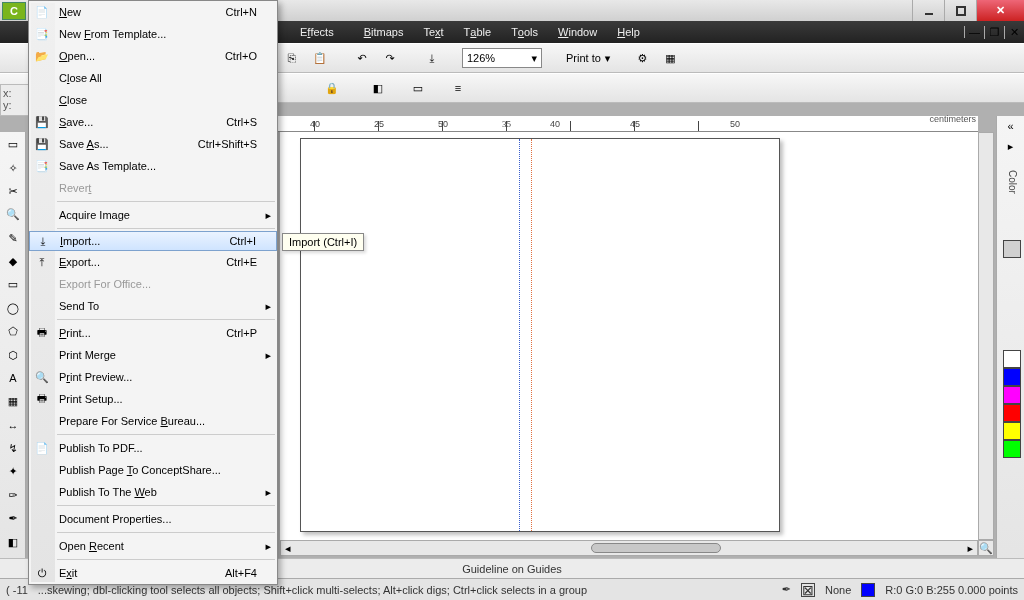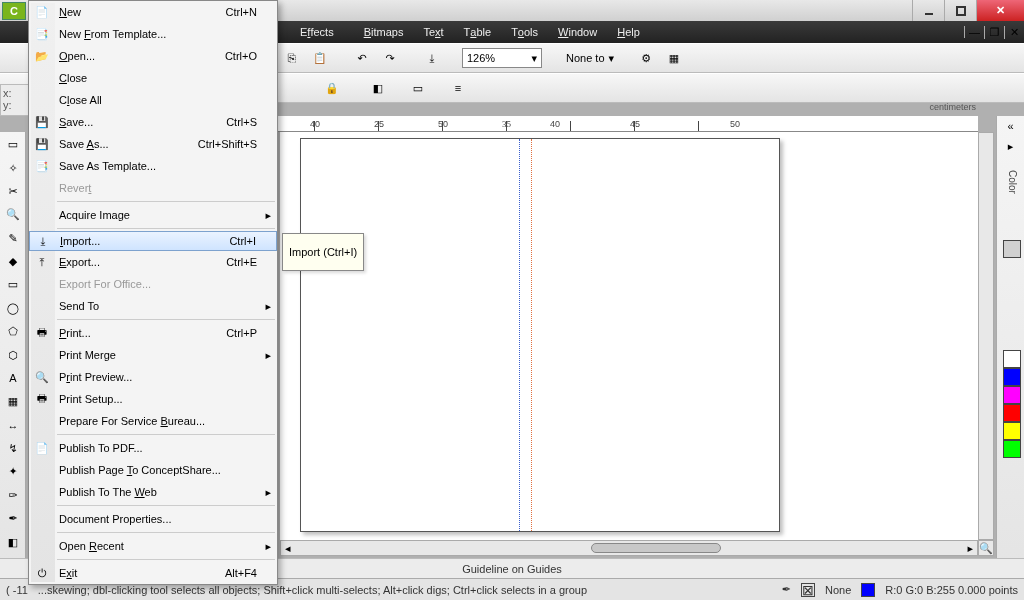--- a/index.html
+++ b/index.html
@@ -8,21 +8,21 @@
 .win-btn { width: 32px; display:flex; align-items:center; justify-content:center; border-left:1px solid #aaa; }
 .win-close { width: 48px; background: linear-gradient(#e67,#c22); color:#fff; }
 .menubar { height: 22px; background: linear-gradient(#3a3a3a,#222); display: flex; align-items: center; padding-left: 280px; }
 .menubar span { color:#eee; padding: 0 10px; height:100%; display:flex; align-items:center; }
 .toolbar1, .toolbar2 { height: 30px; background: linear-gradient(#f7f7f7,#e4e4e4); border-top:1px solid #fff; border-bottom:1px solid #bbb; display:flex; align-items:center; padding-left: 280px; gap:4px; }
 .tool-icon { width:24px; height:24px; display:inline-flex; align-items:center; justify-content:center; border:1px solid transparent; border-radius:3px; }
 .zoom-box { width:80px; height:20px; border:1px solid #888; background:#fff; display:flex; align-items:center; padding:0 4px; }
 .ruler-h { position:absolute; left:38px; right:46px; top:116px; height:16px; background:#fff; border-bottom:1px solid #888; font-size:9px; display:flex; align-items:flex-end; }
 .ruler-h .tick { position:absolute; bottom:0; border-left:1px solid #444; height:10px; }
 .ruler-h .lbl { position:absolute; bottom:2px; font-size:9px; color:#444; }
-.ruler-units { position:absolute; right:2px; bottom:19px; font-size:9px; color:#555; }
+.ruler-units { position:absolute; right:2px; bottom:7px; font-size:9px; color:#555; }
 .left-tools { position:absolute; left:0; top:132px; width:26px; bottom:22px; background:linear-gradient(#f5f5f5,#e4e4e4); border-right:1px solid #aaa; display:flex; flex-direction:column; gap:2px; padding:2px; }
 .left-tools div { width:22px; height:22px; display:flex; align-items:center; justify-content:center; }
 .icon-col { position:absolute; left:30px; top:2px; width:22px; }
 .canvas-area { position:absolute; left:280px; right:46px; top:132px; bottom:60px; background:#fff; overflow:hidden; }
 .page-rect { position:absolute; left:20px; top:6px; width:480px; height:394px; border:1px solid #555; box-shadow:3px 3px 4px rgba(0,0,0,.25); background:#fff; }
 .guide-v1 { position:absolute; left:218px; top:0; bottom:0; border-left:1px dotted #3a5fcd; }
 .guide-v2 { position:absolute; left:230px; top:0; bottom:0; border-left:1px dotted #e07040; }
 .scroll-h { position:absolute; left:280px; right:46px; bottom:44px; height:16px; background:#e8e8e8; border:1px solid #aaa; display:flex; align-items:center; }
 .scroll-thumb { position:absolute; left:310px; width:130px; height:10px; background:#c8c8c8; border:1px solid #888; border-radius:5px; top:2px; }
 .scroll-v { position:absolute; right:30px; top:132px; bottom:60px; width:16px; background:#e8e8e8; border:1px solid #aaa; }
@@ -31,21 +31,21 @@
 .status-lower { position:absolute; left:0; right:0; bottom:0; height:22px; background:#e4e4e4; border-top:1px solid #aaa; display:flex; align-items:center; padding:0 6px; gap:10px; color:#333; }
 
 .file-menu { position:absolute; left:28px; top:0; width:250px; background:#f4f4f4; border:1px solid #888; box-shadow:3px 3px 6px rgba(0,0,0,.3); z-index:100; }
 .file-menu .mi { height:22px; display:flex; align-items:center; padding-left:30px; padding-right:8px; position:relative; }
 .file-menu .mi.hl { background: linear-gradient(#eaf3ff,#cfe4ff); border:1px solid #7da2ce; height:20px; }
 .file-menu .mi.dis { color:#999; }
 .file-menu .sc { position:absolute; right:20px; }
 .file-menu .ar { position:absolute; right:6px; }
 .file-menu .sep { height:1px; background:#ccc; margin:2px 2px 2px 28px; }
 .file-menu .iconcell { position:absolute; left:4px; width:18px; height:18px; display:flex; align-items:center; justify-content:center; }
-.tooltip { position:absolute; left:282px; top:233px; background:#fffff0; border:1px solid #888; padding:12px 6px; font-size:11px; box-shadow:2px 2px 3px rgba(0,0,0,.15); z-index:120; }
+.tooltip { position:absolute; left:282px; top:233px; background:#fffff0; border:1px solid #888; padding:2px 6px; font-size:11px; box-shadow:2px 2px 3px rgba(0,0,0,.15); z-index:120; }
 .coord-box { position:absolute; left:0; top:84px; width:34px; height:32px; background:#ececec; border:1px solid #bbb; font-size:10px; padding:2px; line-height:12px; color:#555; }
 .color-strip { position:absolute; right:3px; top:240px; width:18px; display:flex; flex-direction:column; }
 .color-strip div { height:18px; border:1px solid #444; }
 .colorlbl { writing-mode:vertical-rl; position:absolute; right:6px; top:170px; font-size:10px; color:#444; }
 u.ak { text-decoration: underline; }
 svg { display:block; }
 .close-x { font-weight:bold; }
 </style>
 </head>
 <body>
@@ -89,21 +89,21 @@
   <div class="tool-icon">↶</div>
   <div class="tool-icon">↷</div>
   <div style="width:10px"></div>
   <div class="tool-icon">⤓</div>
   <div style="width:10px"></div>
   <div class="zoom-box">
       <span>126%</span>
       <span style="margin-left:auto">▾</span>
     </div>
   <div style="width:16px"></div>
-  <span>None to</span>
+  <span>Print to</span>
   <span>▾</span>
   <div style="width:12px"></div>
   <div class="tool-icon">⚙</div>
   <div class="tool-icon">▦</div>
 </div>
 <div class="toolbar2">
   <div style="width:36px"></div>
   <div class="tool-icon">🔒</div>
   <div style="width:14px"></div>
   <div class="tool-icon">◧</div>
@@ -223,24 +223,24 @@
       <div class="mi">
         <span class="iconcell">📑</span>
         <span>New <u class="ak">F</u>rom Template...</span>
       </div>
       <div class="mi">
         <span class="iconcell">📂</span>
         <span><u class="ak">O</u>pen...</span>
         <span class="sc">Ctrl+O</span>
       </div>
       <div class="mi">
+        <span>C<u class="ak">l</u>ose All</span>
+      </div>
+      <div class="mi">
         <span><u class="ak">C</u>lose</span>
-      </div>
-      <div class="mi">
-        <span>C<u class="ak">l</u>ose All</span>
       </div>
       <div class="mi">
         <span class="iconcell">💾</span>
         <span><u class="ak">S</u>ave...</span>
         <span class="sc">Ctrl+S</span>
       </div>
       <div class="mi">
         <span class="iconcell">💾</span>
         <span>Save <u class="ak">A</u>s...</span>
         <span class="sc">Ctrl+Shift+S</span>

